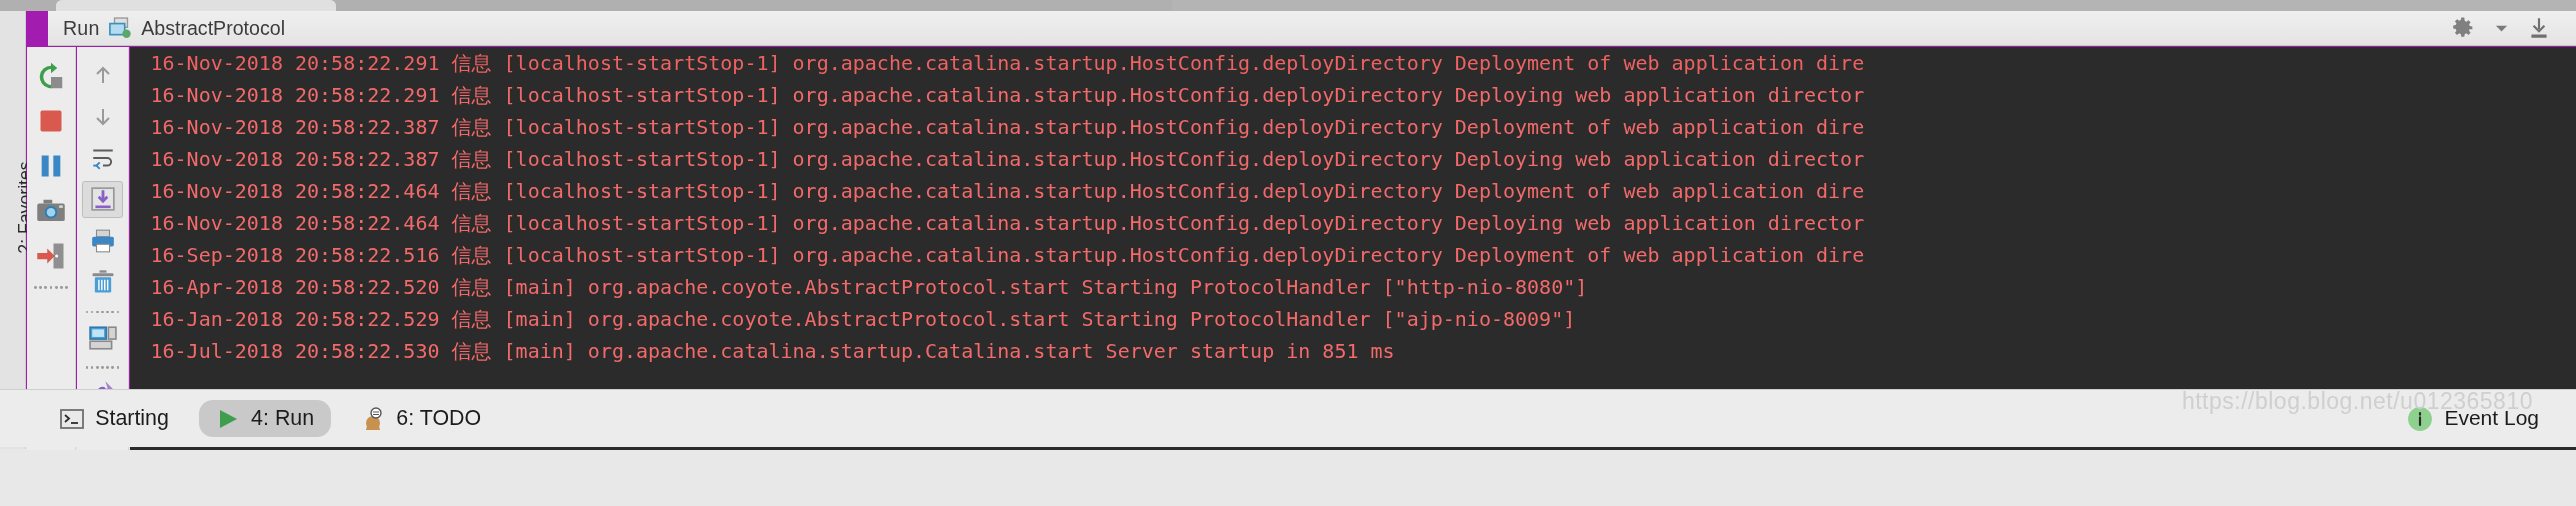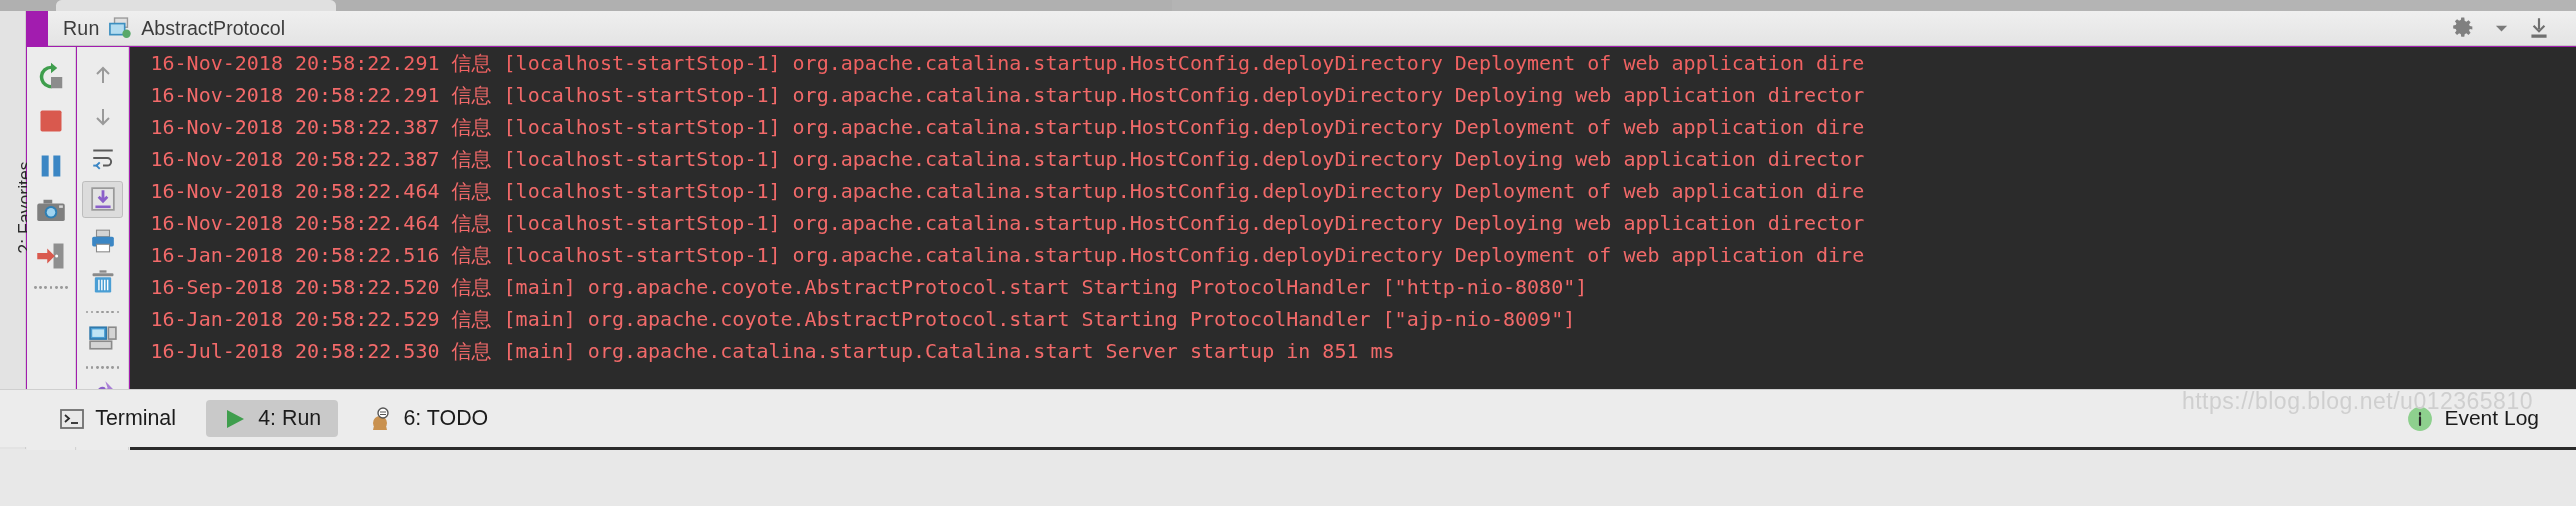--- a/index.html
+++ b/index.html
@@ -103,21 +103,21 @@
   
   .bottom-bar {
     position: absolute; left: 0; bottom: 0; width: 2576px; height: 58px;
     background: #ececec; border-top: 0.9px solid #cfcfcf;
     display: flex; align-items: center;
   }
   .bottom-tab {
     display: flex; align-items: center; gap: 11.2px;
     padding: 5.6px 17px; margin-left: 13px; font-size: 21.4px; color: #1c1c1c;
   }
-  .bottom-tab.active { background: #c9c9c9; border-radius: 4px; }
+  .bottom-tab.active { background: #c9c9c9; border-radius: 14px; }
   .bottom-tab:first-child { margin-left: 43px; }
   .bottom-right { margin-left: auto; display:flex; align-items:center; gap:13px; padding-right: 37px; }
   .event-log { display:flex; align-items:flex-start; gap:11.2px; font-size: 21px; color:#1c1c1c; }
 
   .watermark {
     position: absolute; right: 43px; bottom: 32px;
     font-size: 23px; color: #cfcfcf; letter-spacing: 0.5px; pointer-events:none;
   }
 
   
@@ -329,41 +329,41 @@
   </div>
 
   <div class="console">
     <div class="console-lines">
       <div class="log-line">16-Nov-2018 20:58:22.291 信息 [localhost-startStop-1] org.apache.catalina.startup.HostConfig.deployDirectory Deployment of web application dire</div>
       <div class="log-line">16-Nov-2018 20:58:22.291 信息 [localhost-startStop-1] org.apache.catalina.startup.HostConfig.deployDirectory Deploying web application director</div>
       <div class="log-line">16-Nov-2018 20:58:22.387 信息 [localhost-startStop-1] org.apache.catalina.startup.HostConfig.deployDirectory Deployment of web application dire</div>
       <div class="log-line">16-Nov-2018 20:58:22.387 信息 [localhost-startStop-1] org.apache.catalina.startup.HostConfig.deployDirectory Deploying web application director</div>
       <div class="log-line">16-Nov-2018 20:58:22.464 信息 [localhost-startStop-1] org.apache.catalina.startup.HostConfig.deployDirectory Deployment of web application dire</div>
       <div class="log-line">16-Nov-2018 20:58:22.464 信息 [localhost-startStop-1] org.apache.catalina.startup.HostConfig.deployDirectory Deploying web application director</div>
-      <div class="log-line">16-Jan-2018 20:58:22.516 信息 [localhost-startStop-1] org.apache.catalina.startup.HostConfig.deployDirectory Deployment of web application dire</div>
-      <div class="log-line">16-Sep-2018 20:58:22.520 信息 [main] org.apache.coyote.AbstractProtocol.start Starting ProtocolHandler ["http-nio-8080"]</div>
+      <div class="log-line">16-Sep-2018 20:58:22.516 信息 [localhost-startStop-1] org.apache.catalina.startup.HostConfig.deployDirectory Deployment of web application dire</div>
+      <div class="log-line">16-Apr-2018 20:58:22.520 信息 [main] org.apache.coyote.AbstractProtocol.start Starting ProtocolHandler ["http-nio-8080"]</div>
       <div class="log-line">16-Jan-2018 20:58:22.529 信息 [main] org.apache.coyote.AbstractProtocol.start Starting ProtocolHandler ["ajp-nio-8009"]</div>
       <div class="log-line">16-Jul-2018 20:58:22.530 信息 [main] org.apache.catalina.startup.Catalina.start Server startup in 851 ms</div>
     </div>
   </div>
 
   <div class="h-scroll">
     <div class="thumb"></div>
   </div>
 
   <div class="bottom-bar">
     <div class="bottom-tab">
       <span>
         <svg width="24" height="24" viewBox="0 0 24 24">
           <rect x="1" y="3" width="22" height="18" fill="#e9e9e9" stroke="#6f6f6f" stroke-width="1.8"></rect>
           <path d="M5 8l4 3.5L5 15" stroke="#2b2b2b" stroke-width="1.8" fill="none"></path>
           <path d="M11 16h7" stroke="#2b2b2b" stroke-width="1.8"></path>
         </svg>
       </span>
-      <span>Terminal</span>
+      <span>Starting</span>
     </div>
     <div class="bottom-tab active">
       <span>
         <svg width="24" height="24" viewBox="0 0 24 24">
             <path d="M4 3l17 9-17 9z" fill="#3f9e4d"></path>
           </svg>
       </span>
       <span>4: Run</span>
     </div>
     <div class="bottom-tab">

